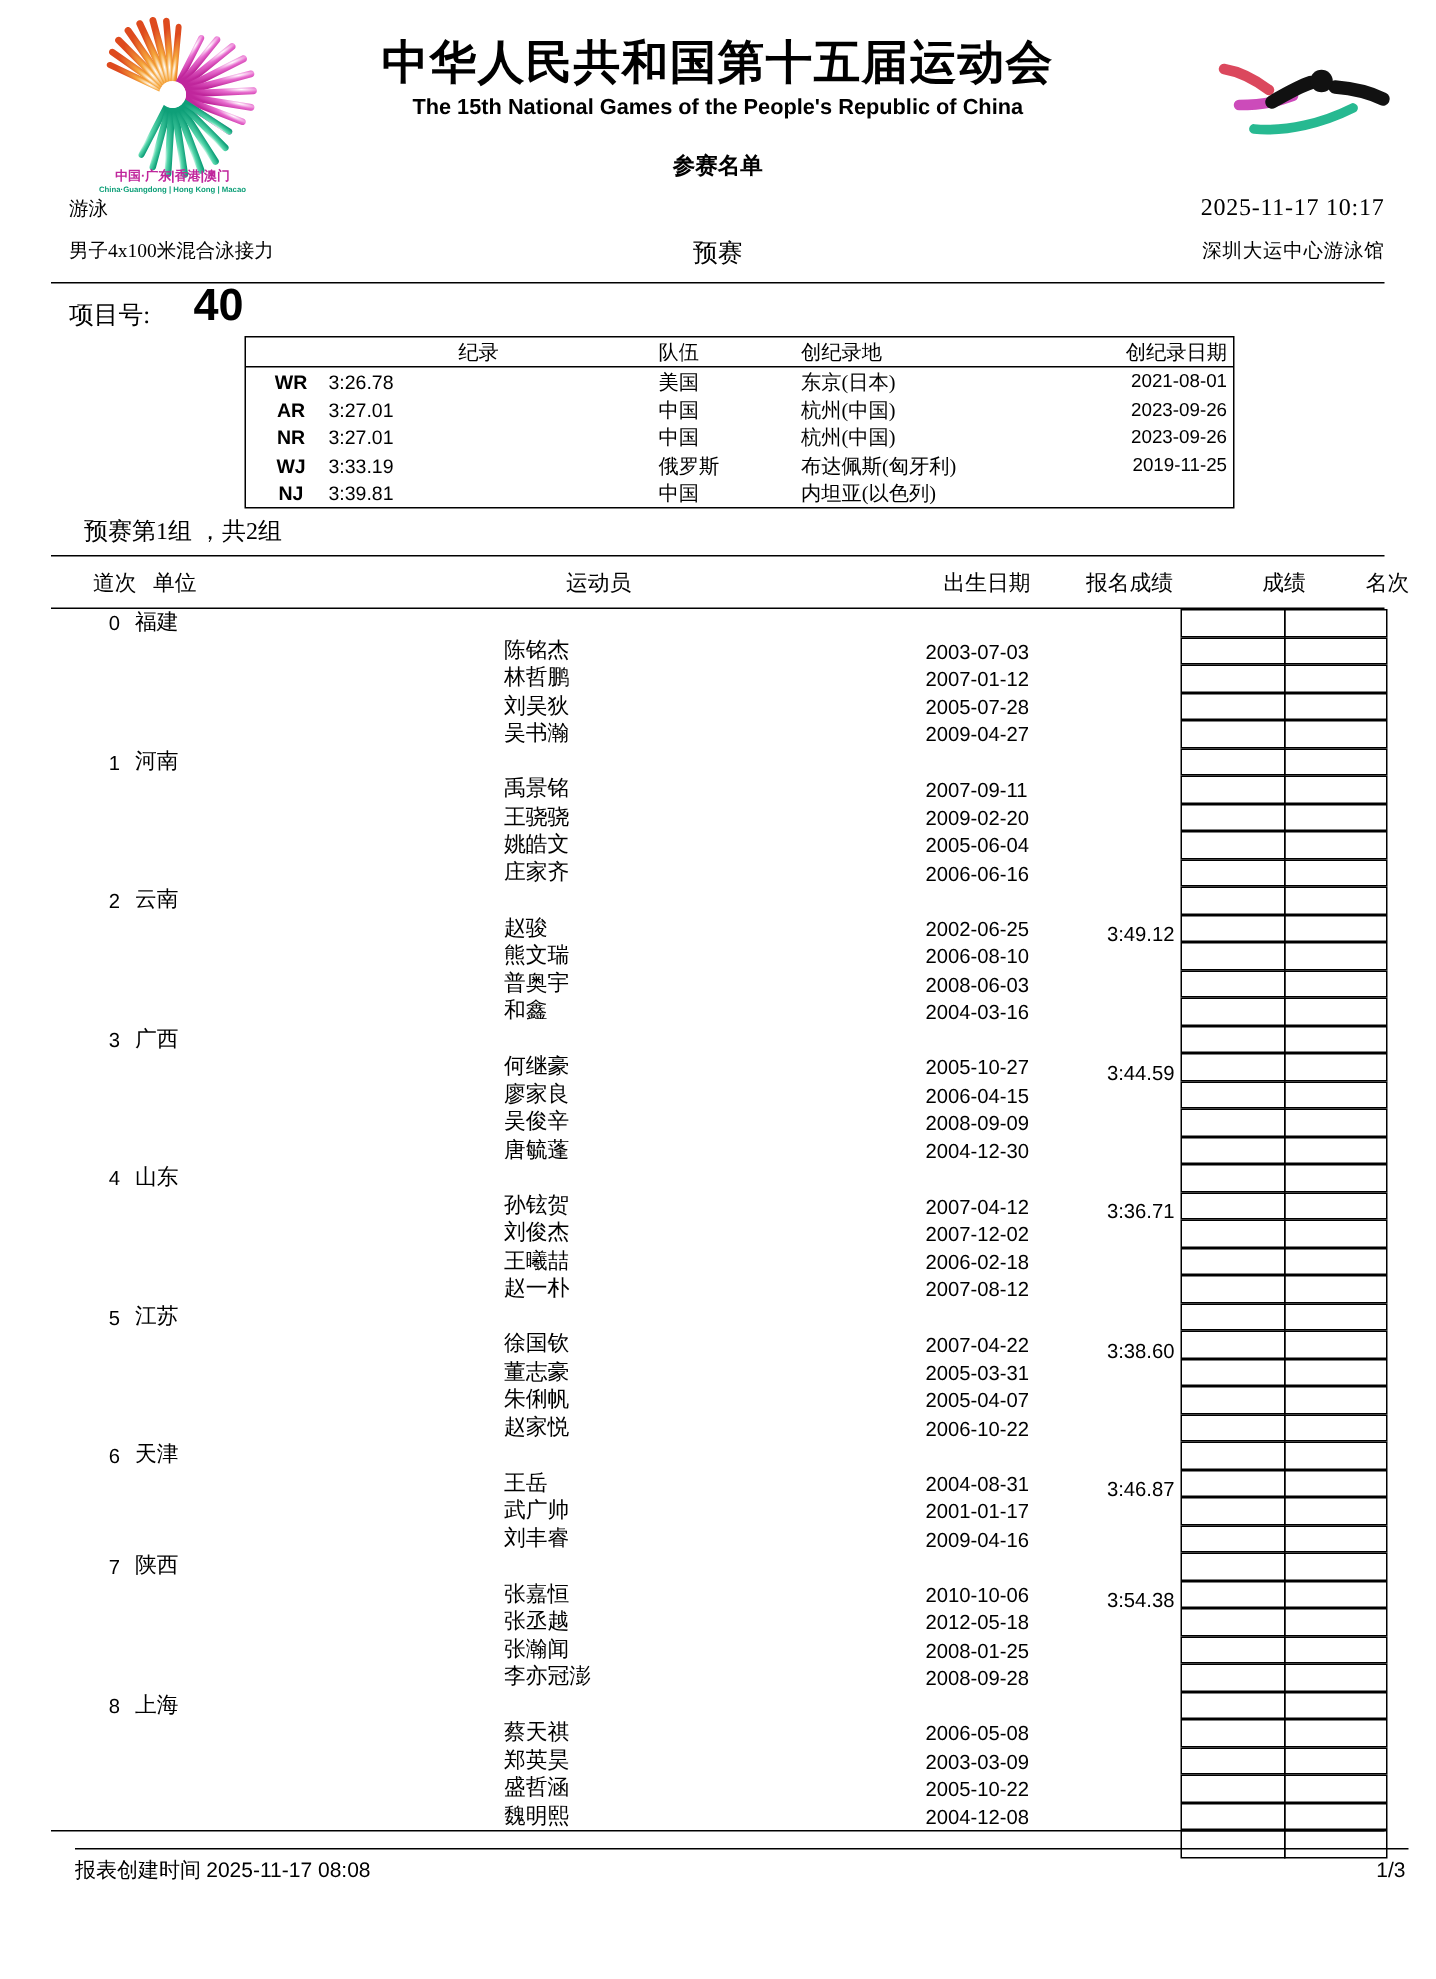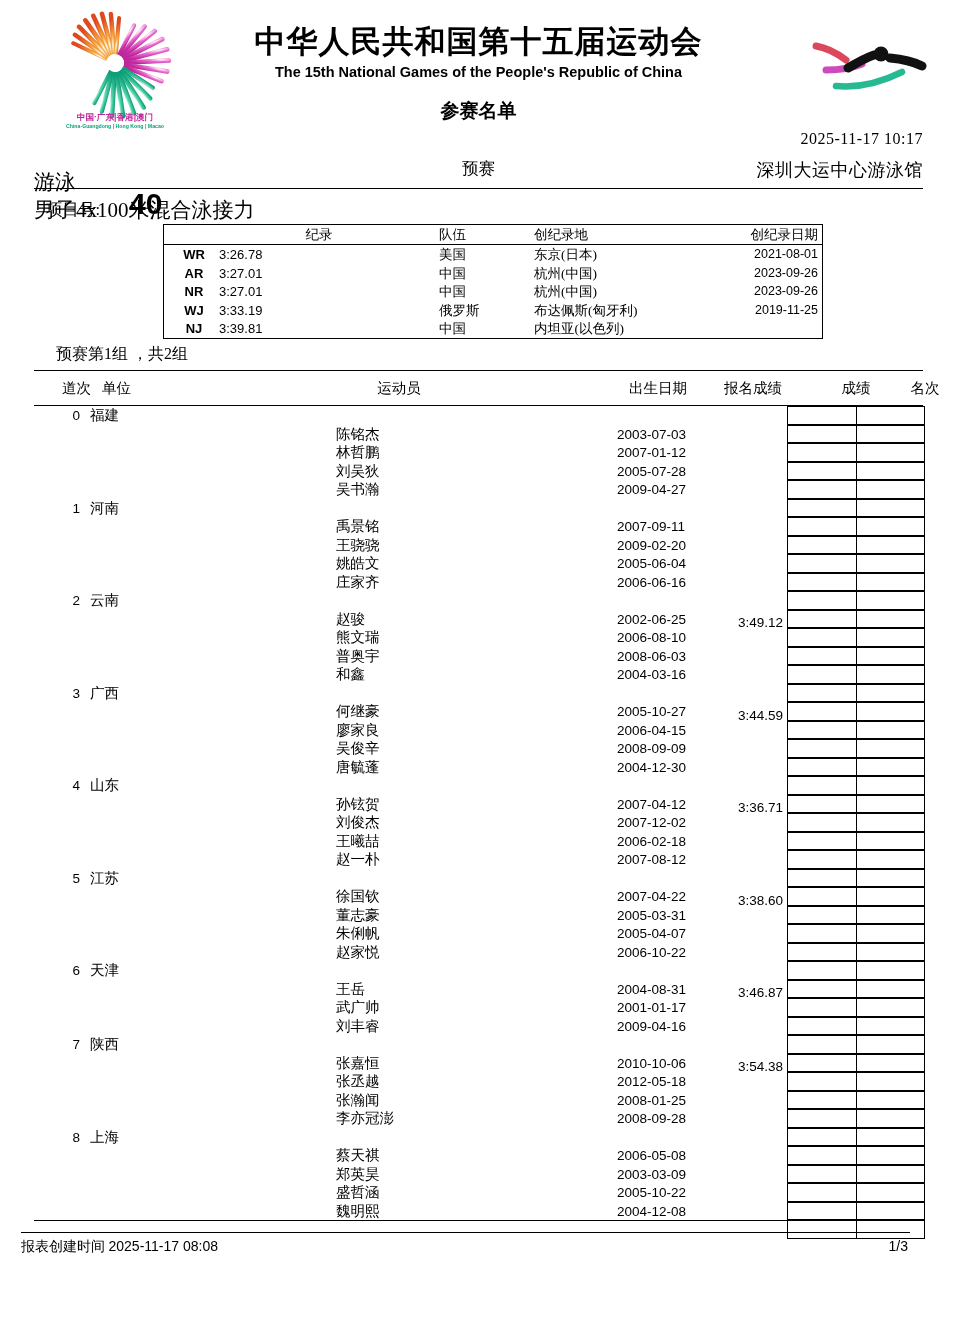--- a/index.html
+++ b/index.html
@@ -14,28 +14,28 @@
   .hdr{position:relative;height:130px;}
   .emblem{position:absolute;left:52px;top:8px;width:126px;height:124px;}
   .emblem svg{display:block;}
   .pictogram{position:absolute;left:806px;top:28px;width:140px;height:80px;}
   .title-block{position:absolute;left:0;top:0;width:957px;text-align:center;}
   .t-cn{font-family:"Liberation Serif","DejaVu Serif",serif;font-weight:bold;
         font-size:31px;letter-spacing:1px;line-height:40px;margin-top:22px;}
   .t-en{font-family:"Liberation Sans","DejaVu Sans",sans-serif;font-weight:bold;
         font-size:14.5px;line-height:20px;letter-spacing:0px;}
   .t-sub{font-family:"Liberation Serif","DejaVu Serif",serif;font-weight:bold;
-         font-size:19px;line-height:30px;margin-top:14px;}
+         font-size:15px;line-height:30px;margin-top:14px;}
 
   
   .meta{position:relative;width:889px;margin:0 auto;}
   .meta-row{position:relative;height:28px;}
-  .m-left{position:absolute;left:0;top:0;font-size:21px;margin-top:38px;}
+  .m-left{position:absolute;left:12px;top:0;font-size:13px;}
   .m-center{position:absolute;left:0;width:889px;text-align:center;top:0;font-size:16.5px;}
-  .m-right{position:absolute;right:0;top:0;font-size:18px;
+  .m-right{position:absolute;right:0;top:0;font-size:13px;
            font-family:"Liberation Serif","DejaVu Serif",serif;letter-spacing:0.5px;}
   .m-right.date{font-size:16px;}
   .hdr-rule{width:889px;margin:2px auto 0;border-top:1.6px solid #000;}
 
   
   .evt{position:relative;width:889px;margin:0 auto;height:34px;}
   .evt-label{position:absolute;left:12px;top:10px;font-size:16.5px;}
   .evt-num{position:absolute;left:95px;top:-2px;font-size:30px;font-weight:bold;
            font-family:"Liberation Sans","DejaVu Sans",sans-serif;}
 
@@ -87,21 +87,21 @@
   
   .boxes{position:absolute;left:753px;top:0;width:136px;}
   .boxrow{position:relative;height:18.5px;}
   .bx{position:absolute;top:0;height:18.5px;box-sizing:border-box;
       border:1px solid #000;border-top-width:1.1px;}
   .bx.a{left:0;width:70px;}
   .bx.b{left:69px;width:69px;}
   .tbl-bottom{border-top:1.5px solid #000;height:0;}
 
   
-  .foot{position:absolute;left:21px;top:1232px;width:889px;
+  .foot{position:absolute;left:50px;top:1232px;width:889px;
         border-top:1.5px solid #000;}
   .foot-in{position:relative;height:26px;}
   .foot-l{position:absolute;left:0;top:5px;font-size:14px;}
   .foot-r{position:absolute;right:2px;top:5px;font-size:14px;
           font-family:"Liberation Sans","DejaVu Sans",sans-serif;}
   .wm{position:absolute;left:0;top:1285px;width:957px;text-align:center;
       font-size:17px;color:#efefef;letter-spacing:3px;}
 </style>
 </head>
 <body>

